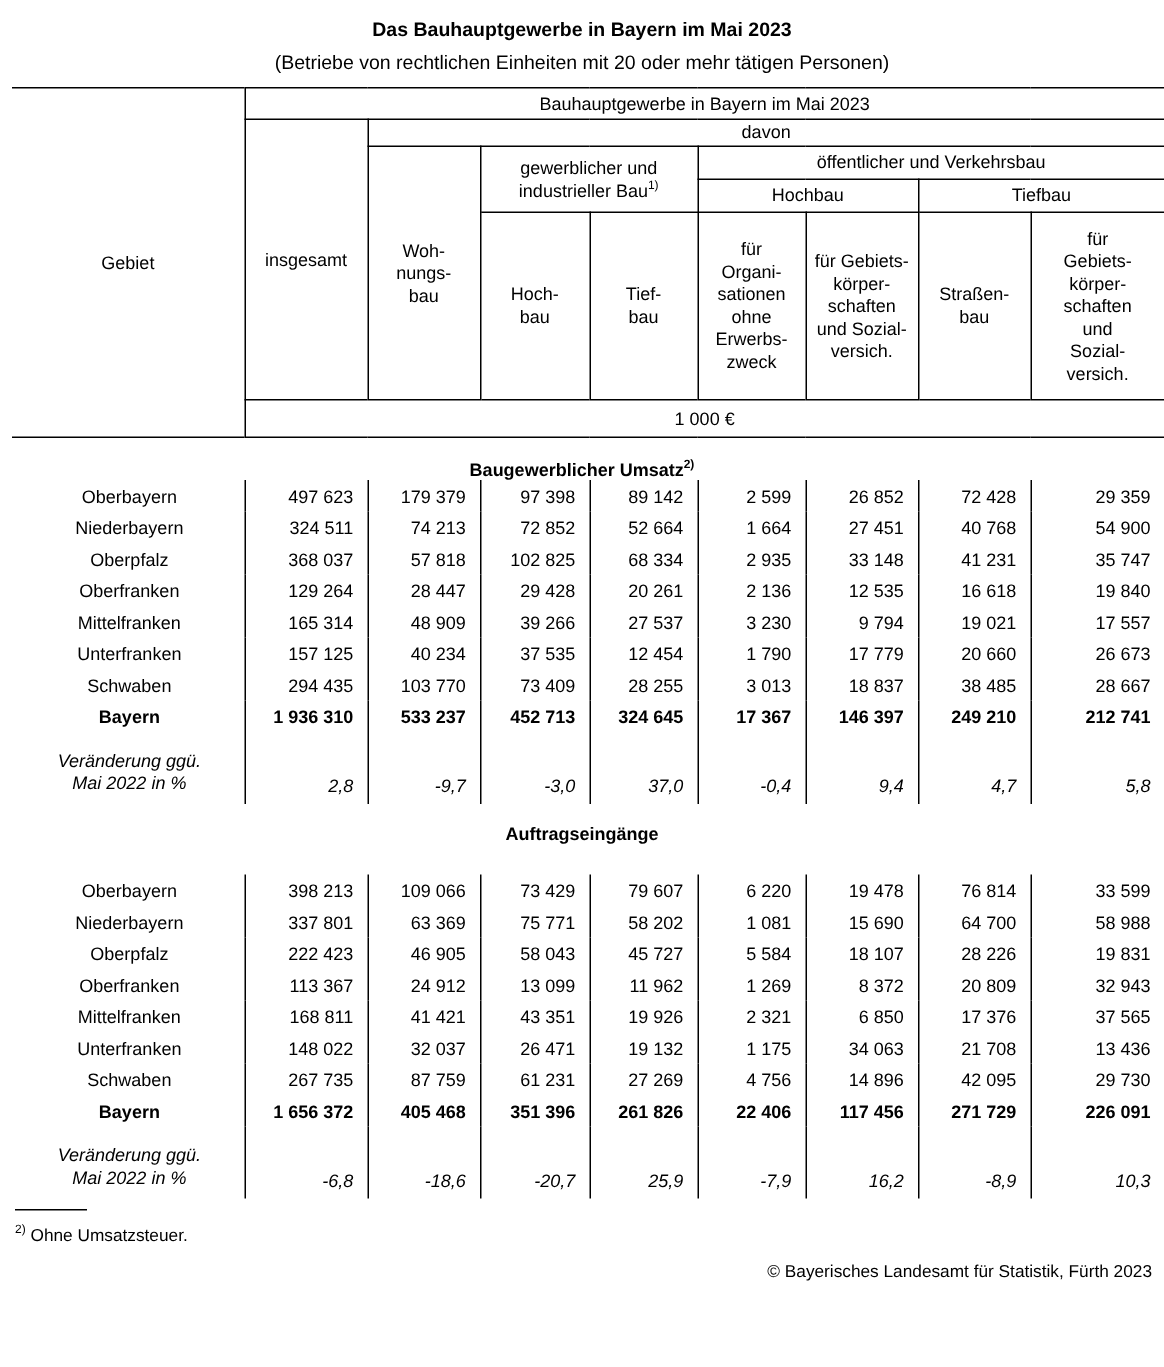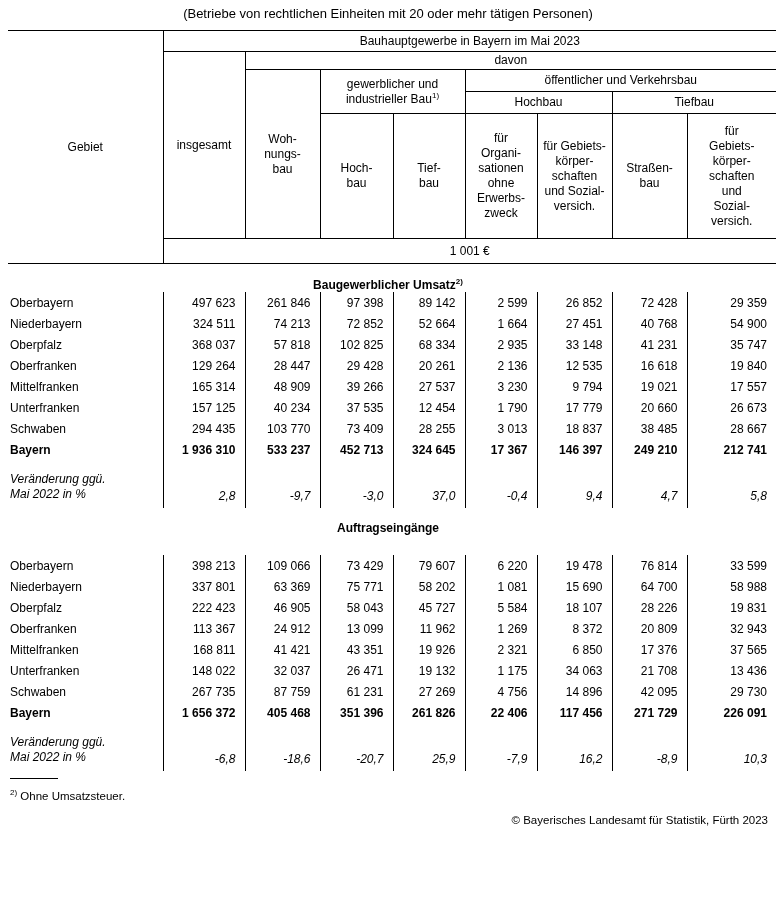--- a/index.html
+++ b/index.html
@@ -38,36 +38,37 @@
 
   
   .section-title { text-align: center; font-weight: bold; font-size: 12px; margin-top: 14px; }
   .section-title.second { margin-top: 13px; margin-bottom: 20px; }
 
   
   .data-block td { border-right: 1px solid #000; font-size: 12px; white-space: nowrap; vertical-align: middle; }
   .data-block td:last-child { border-right: none; }
   .data-block tr.region-row { height: 21px; }
   .data-block td.num { text-align: right; padding-right: 9px; }
-  .data-block td.region-label { text-align: left; padding-left: 2px; }
+  .data-block td.region-label { text-align: center; padding-left: 2px; }
   .data-block tr.total-row td { font-weight: bold; }
   .data-block tr.change-row { height: 48px; }
   .data-block tr.change-row td { font-style: italic; vertical-align: bottom; padding-bottom: 5px; }
   .data-block tr.change-row td.region-label { white-space: pre-line; line-height: 1.3; }
 
   
   .footnote-rule { width: 48px; border-top: 1px solid #000; margin: 7px 0 0 10px; height: 0; }
   .footnote { margin: 11px 0 0 10px; font-size: 11.5px; }
   .copyright { text-align: right; margin: 12px 8px 0 0; font-size: 11.5px; padding-left: 41px; }
 </style>
 </head>
 <body>
 
 <div class="page">
 
+  <div class="doc-title">Das Bauhauptgewerbe in Bayern im Mai 2023</div>
   <div class="doc-subtitle">(Betriebe von rechtlichen Einheiten mit 20 oder mehr tätigen Personen)</div>
 
   <table class="header-table">
     <colgroup>
       <col style="width:155px">
         <col style="width:82px">
         <col style="width:75px">
       <col style="width:73px">
         <col style="width:72px">
         <col style="width:72px">
@@ -116,21 +117,21 @@
 bau</td>
       <td class="pre">für
 Gebiets-
 körper-
 schaften
 und
 Sozial-
 versich.</td>
     </tr>
     <tr class="h-r6">
-      <td class="bt" colspan="8">1 001 €</td>
+      <td class="bt" colspan="8">1 000 €</td>
     </tr>
   </tbody>
     </table>
 
   <div class="section-title"><span>Baugewerblicher Umsatz</span><sup>2)</sup></div>
 
   <table class="data-block">
     <colgroup>
       <col style="width:155px">
         <col style="width:82px">
@@ -139,21 +140,21 @@
         <col style="width:72px">
         <col style="width:72px">
       <col style="width:75px">
         <col style="width:75px">
         <col style="width:89px">
     </colgroup>
     <tbody>
         <tr class="region-row">
           <td class="region-label">Oberbayern</td>
           <td class="num">497 623</td>
-          <td class="num">261 846</td>
+          <td class="num">179 379</td>
           <td class="num">97 398</td>
           <td class="num">89 142</td>
           <td class="num">2 599</td>
           <td class="num">26 852</td>
           <td class="num">72 428</td>
           <td class="num">29 359</td>
         </tr>
         <tr class="region-row">
           <td class="region-label">Niederbayern</td>
           <td class="num">324 511</td>

